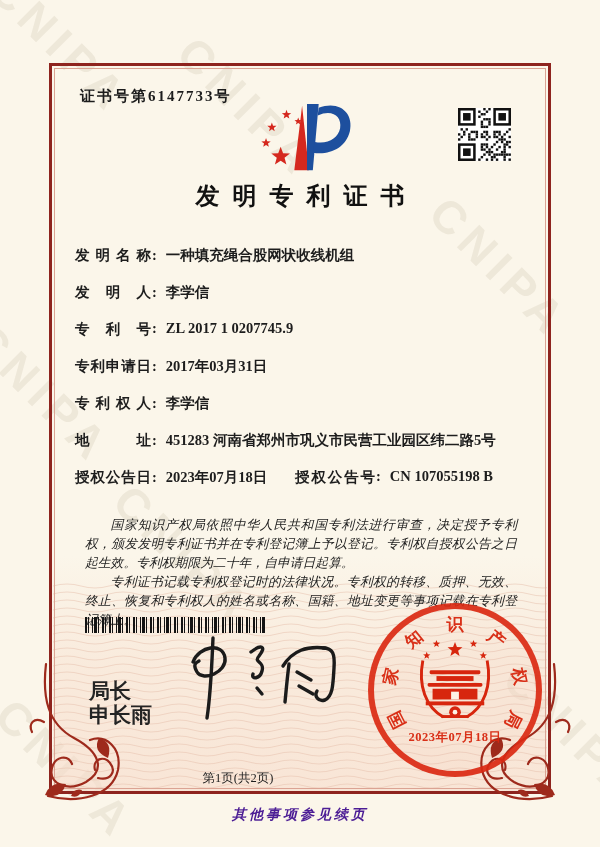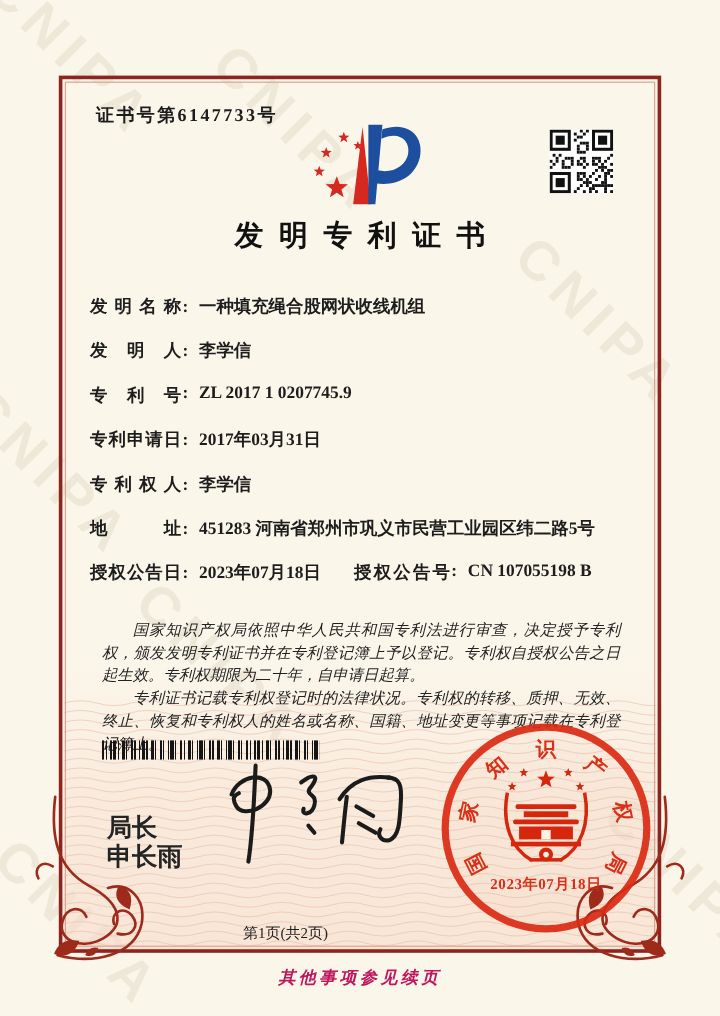--- a/index.html
+++ b/index.html
@@ -57,21 +57,21 @@
   .seal{left:368px;top:603px;width:174px;height:174px;z-index:6;}
   .seal .ring{position:absolute;inset:0;border:6px solid rgba(218,41,18,.92);border-radius:50%;
               background:rgba(218,41,18,.02);box-sizing:border-box;}
   .seal .rchar{position:absolute;left:50%;top:50%;width:20px;height:20px;margin:-10px 0 0 -10px;
                text-align:center;font-size:17px;font-weight:700;color:rgba(215,38,14,.95);line-height:20px;}
   .seal .sdate{position:absolute;left:0;top:126px;width:174px;text-align:center;
                font-size:12.5px;font-weight:700;color:rgba(215,38,14,.95);letter-spacing:.5px;}
   .emblem{position:absolute;left:48px;top:32px;}
 
   .pageinfo{left:0;top:770px;width:476px;text-align:center;font-size:12.5px;color:#1e1e1e;z-index:5;}
-  .contnote{left:0;top:806px;width:600px;text-align:center;font-size:14px;color:#be185d;
+  .contnote{left:0;top:806px;width:600px;text-align:center;font-size:14px;color:#4c1d95;
             font-style:italic;font-weight:600;letter-spacing:3px;z-index:5;}
 
   .flourish{z-index:3;}
 </style>
 </head>
 <body>
 
 <span class="wm" style="left:-28px;top:16px">CNIPA</span>
 <span class="wm" style="left:160px;top:80px">CNIPA</span>
 <span class="wm" style="left:412px;top:240px">CNIPA</span>

